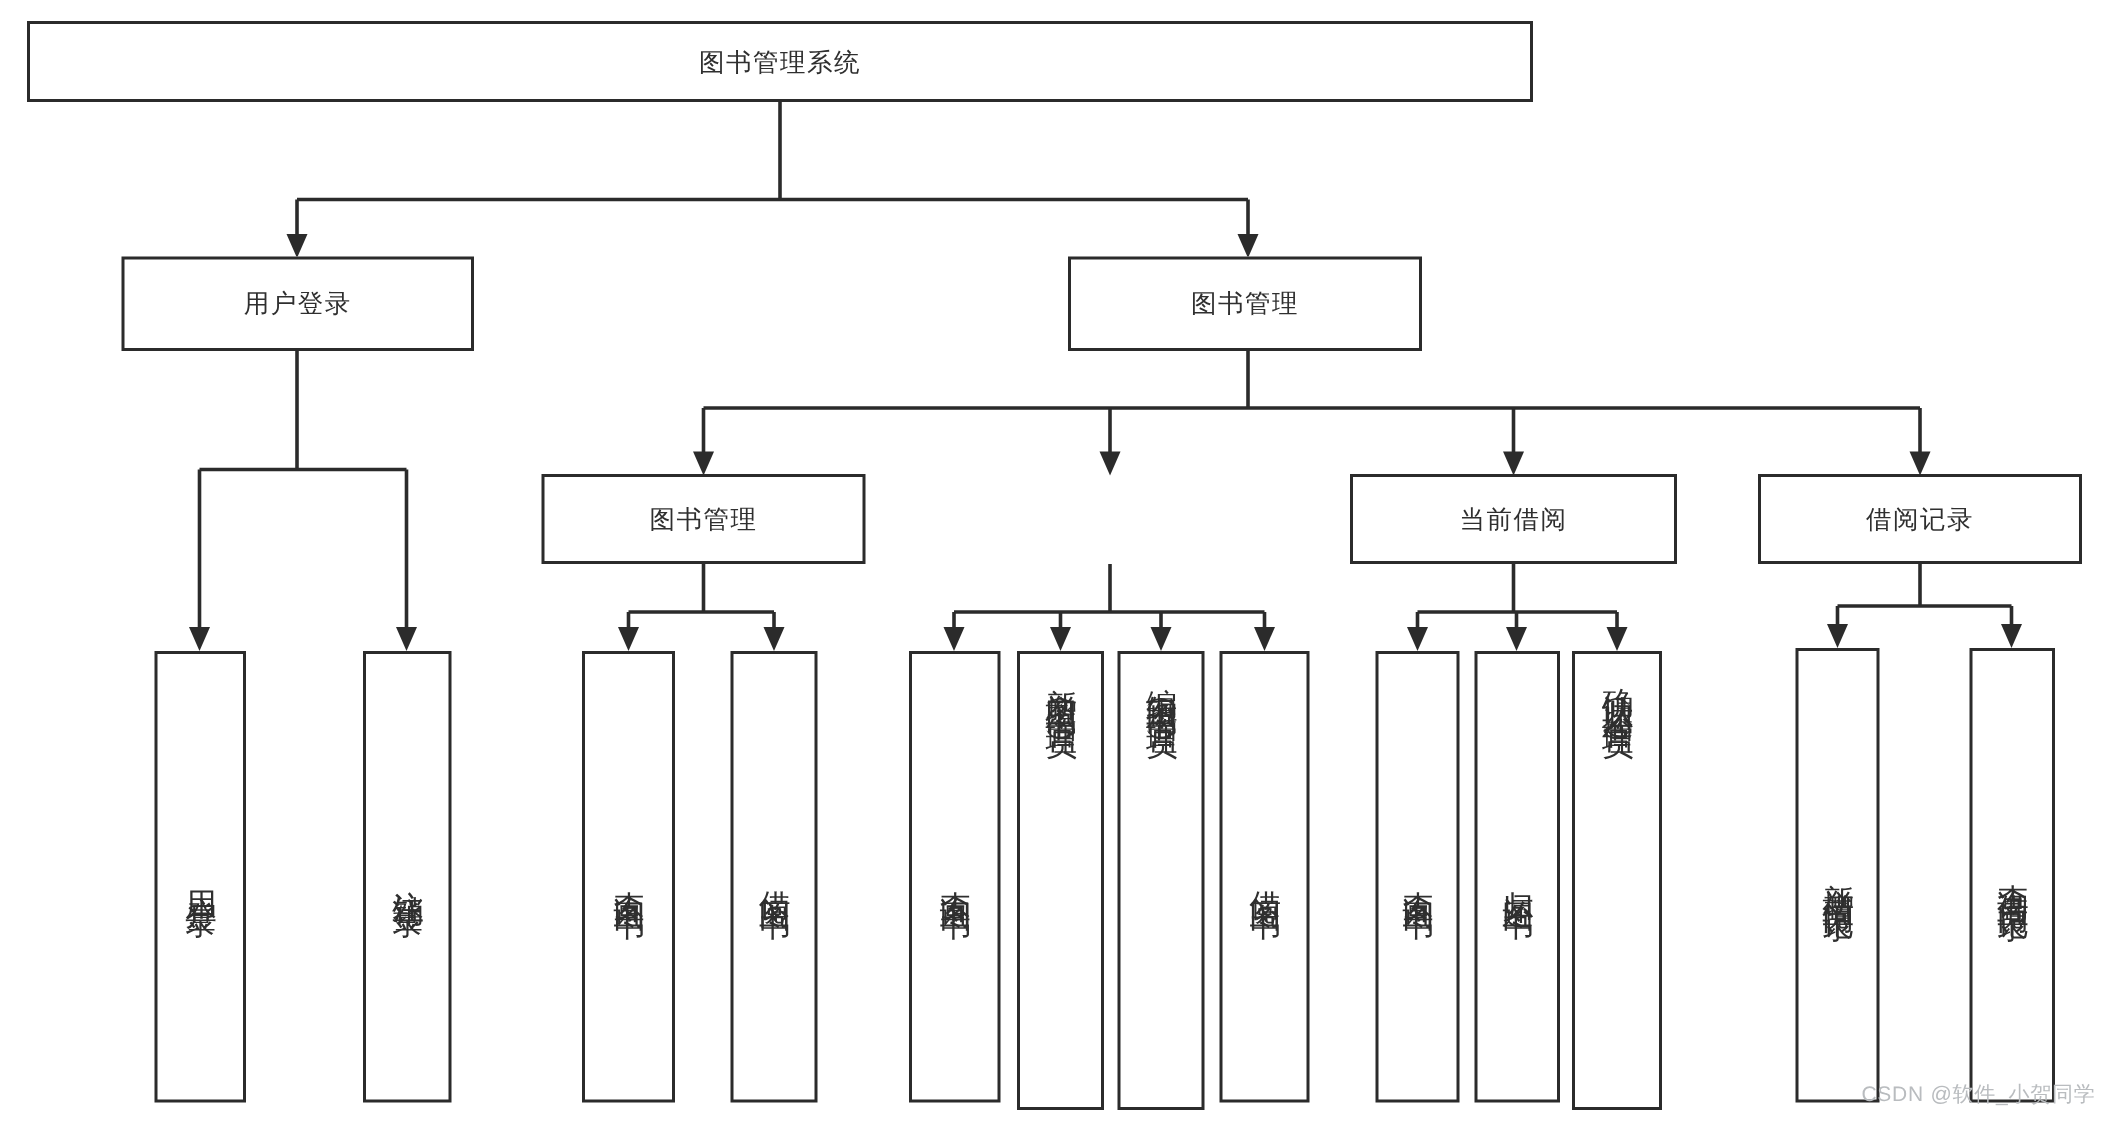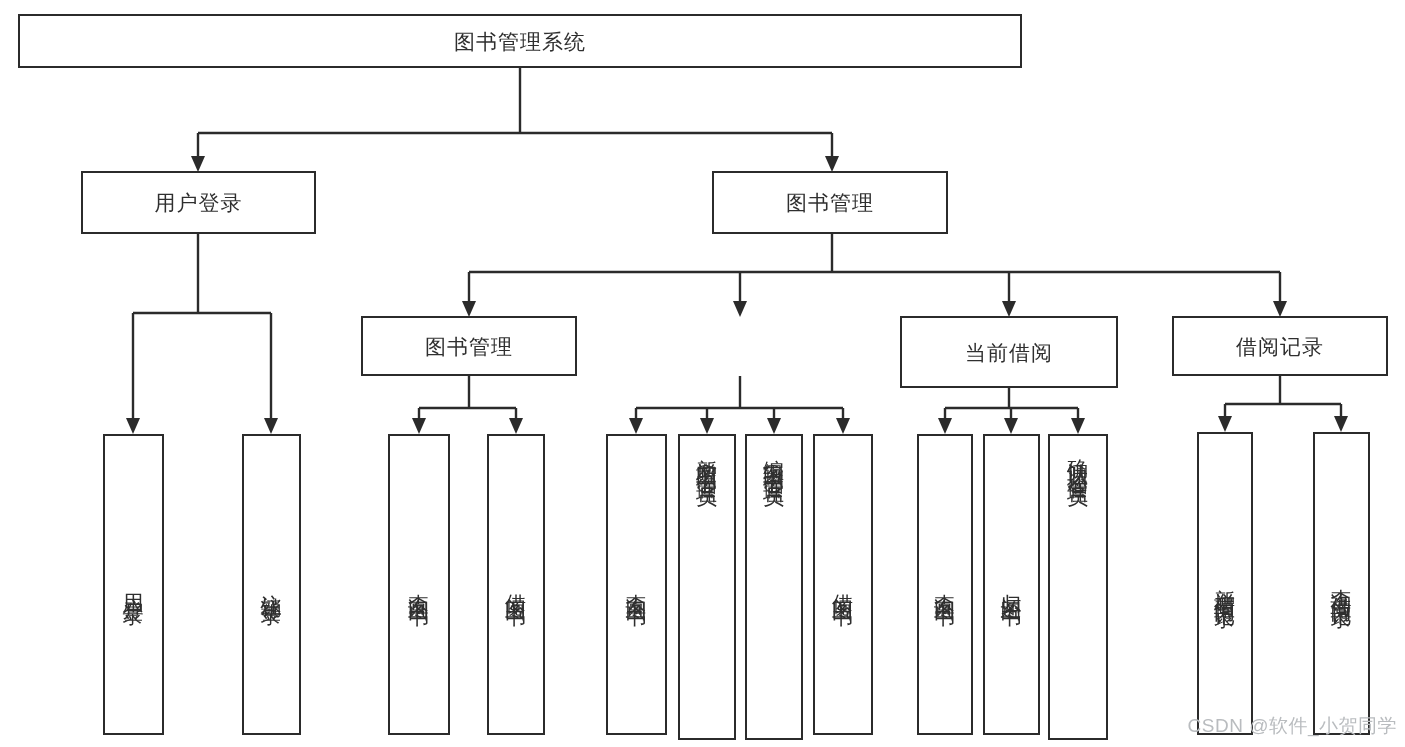--- a/index.html
+++ b/index.html
@@ -13,21 +13,21 @@
     position:absolute;
     background:#ffffff;
     border:2px solid #2b2b2b;
     box-sizing:border-box;
     display:flex;
     align-items:center;
     justify-content:center;
   }
   .node-label{
     color:#2f2f2f;
-    font-size:21px;
+    font-size:17px;
     line-height:1.0;
     letter-spacing:1px;
     white-space:nowrap;
     user-select:none;
   }
   .node-box.vertical{
     align-items:flex-start;
     justify-content:center;
     padding-top:6px;
   }
@@ -39,21 +39,21 @@
     writing-mode:vertical-rl;
     text-orientation:upright;
     letter-spacing:4px;
     font-size:21px;
     white-space:nowrap;
   }
   .watermark{
     position:absolute;
     right:8px;
     bottom:8px;
-    font-size:19px;
+    font-size:14px;
     color:#b9bcbf;
     letter-spacing:0.5px;
     white-space:nowrap;
     user-select:none;
   }
   svg .edge{stroke:#2b2b2b;stroke-width:2.4;fill:none;}
   svg .arrowhead{fill:#2b2b2b;}
 </style>
 </head>
 <body>
@@ -132,21 +132,21 @@
 
   <div class="node-box" style="left:712px;top:171px;width:236px;height:63px;">
     <span class="node-label">图书管理</span>
   </div>
 
   <div class="node-box" style="left:361px;top:316px;width:216px;height:60px;">
     <span class="node-label">图书管理</span>
   </div>
 
 
-  <div class="node-box" style="left:900px;top:316px;width:218px;height:72px;">
+  <div class="node-box" style="left:900px;top:316px;width:218px;height:60px;">
     <span class="node-label">当前借阅</span>
   </div>
 
   <div class="node-box" style="left:1172px;top:316px;width:216px;height:60px;">
     <span class="node-label">借阅记录</span>
   </div>
 
   <div class="node-box vertical centered" style="left:103px;top:434px;width:61px;height:301px;">
     <span class="node-label">用户登录</span>
   </div>

